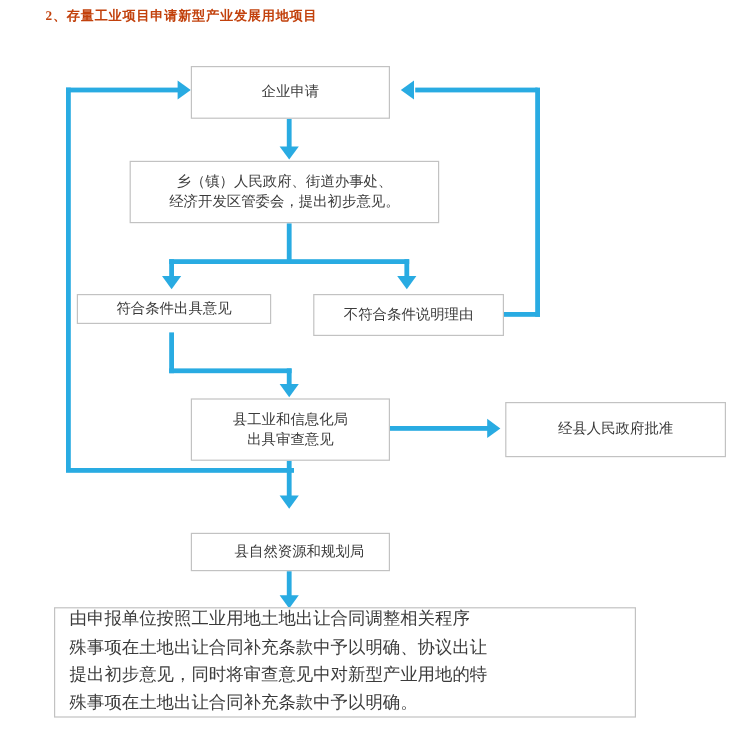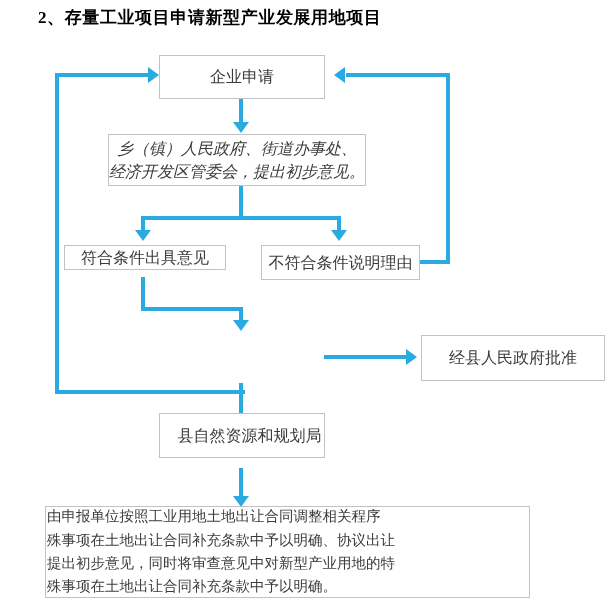--- a/index.html
+++ b/index.html
@@ -15,54 +15,54 @@
     overflow: hidden;
     font-family: "Liberation Serif", "DejaVu Serif", serif;
   }
 
   
   #chart-title {
     position: absolute;
     left: 38px;
     top: 6px;
     font-family: "Liberation Serif", "DejaVu Serif", serif;
-    font-size: 17px;
+    font-size: 11px;
     font-weight: bold;
-    color: #000000;
+    color: #c2410c;
     letter-spacing: 0.6px;
     white-space: nowrap;
   }
 
   
   .node {
     position: absolute;
     box-sizing: border-box;
     border: 1px solid #c2c2c2;
     background: #ffffff;
     color: #3b3b3b;
     font-family: "Liberation Serif", "DejaVu Serif", serif;
-    font-size: 16px;
+    font-size: 12px;
     line-height: 1.45;
     display: flex;
     align-items: center;
     justify-content: center;
     text-align: center;
     z-index: 3;
   }
   .node .lines {
     display: block;
     width: 100%;
   }
   .node .lines span { display: block; white-space: nowrap; }
 
   
   .node.para {
     justify-content: flex-start;
     text-align: left;
-    padding: 6px 10px 6px 1px;
+    padding: 6px 10px 6px 12px;
     line-height: 1.62;
     font-size: 14.5px;
   }
   .node.para .lines span { white-space: nowrap; }
 
   
   .seg {
     position: absolute;
     background: #29ABE2;
     z-index: 1;
@@ -134,47 +134,53 @@
 
   <div class="seg v" style="left:239px; top:468px; height:30px;"></div>
   <div class="arrow down" style="left:233px; top:496px;"></div>
 
   <div class="node" style="left:159px; top:55px; width:166px; height:44px;">
     <span class="lines">
       <span>企业申请</span>
     </span>
   </div>
 
-  <div class="node" style="left:108px; top:134px; width:258px; height:52px;font-style:italic;">
+  <div class="node" style="left:108px; top:134px; width:258px; height:52px;">
     <span class="lines">
       <span>乡（镇）人民政府、街道办事处、</span>
       <span>经济开发区管委会，提出初步意见。</span>
     </span>
   </div>
 
   <div class="node" style="left:64px; top:245px; width:162px; height:25px;">
     <span class="lines">
       <span>符合条件出具意见</span>
     </span>
   </div>
 
   <div class="node" style="left:261px; top:245px; width:159px; height:35px;">
     <span class="lines">
       <span>不符合条件说明理由</span>
     </span>
   </div>
 
+  <div class="node" style="left:159px; top:332px; width:166px; height:52px;">
+    <span class="lines">
+      <span>县工业和信息化局</span>
+      <span>出具审查意见</span>
+    </span>
+  </div>
 
   <div class="node" style="left:421px; top:335px; width:184px; height:46px;">
     <span class="lines">
       <span>经县人民政府批准</span>
     </span>
   </div>
 
-  <div class="node" style="left:159px; top:413px; width:166px; height:45px;padding-left:15px;">
+  <div class="node" style="left:159px; top:444px; width:166px; height:32px;padding-left:15px;">
     <span class="lines">
       <span>县自然资源和规划局</span>
     </span>
   </div>
 
   <div class="node para" style="left:45px; top:506px; width:485px; height:92px;">
     <span class="lines">
       <span>由申报单位按照工业用地土地出让合同调整相关程序</span>
       <span>殊事项在土地出让合同补充条款中予以明确、协议出让</span>
       <span>提出初步意见，同时将审查意见中对新型产业用地的特</span>

